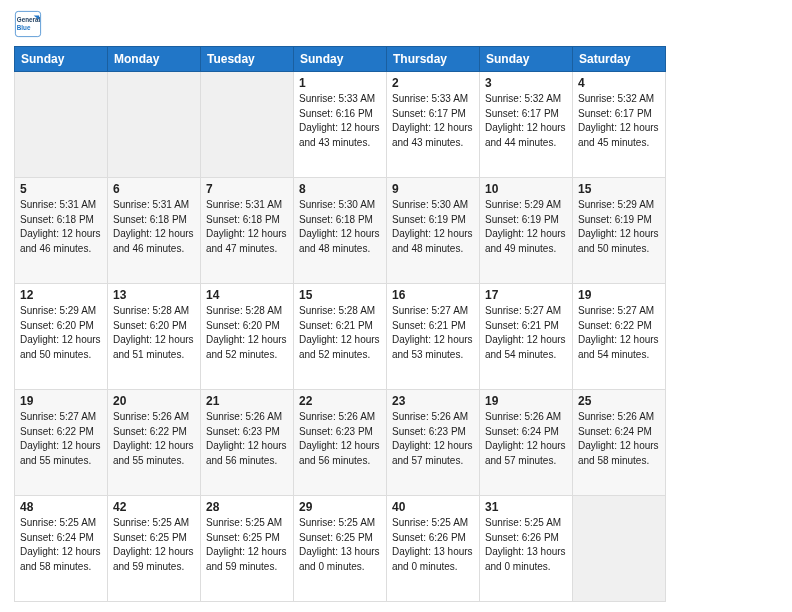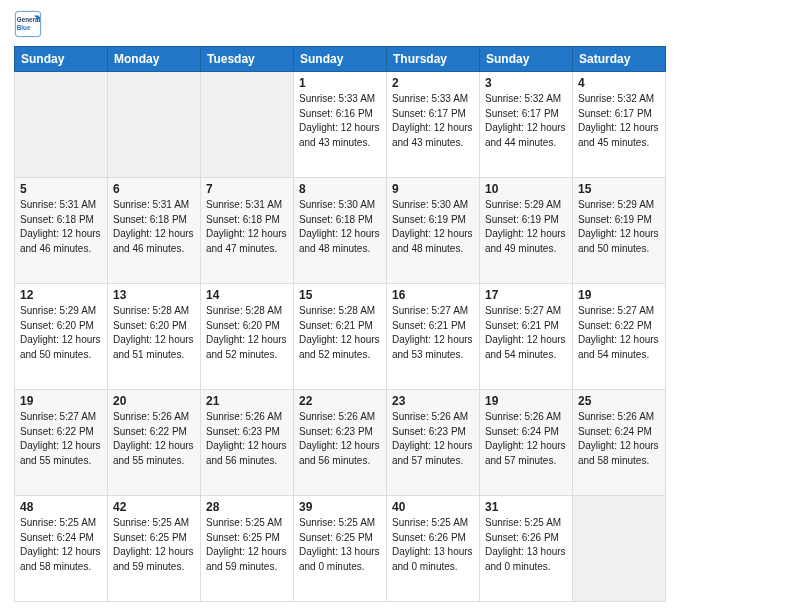--- a/index.html
+++ b/index.html
@@ -335,21 +335,21 @@
 and 59 minutes.</div>
           </td>
           <td>
             <span class="day-num">28</span>
             <div class="day-info" style="white-space: pre-line;">Sunrise: 5:25 AM
 Sunset: 6:25 PM
 Daylight: 12 hours
 and 59 minutes.</div>
           </td>
           <td>
-            <span class="day-num">39</span>
+            <span class="day-num">29</span>
             <div class="day-info" style="white-space: pre-line;">Sunrise: 5:25 AM
 Sunset: 6:25 PM
 Daylight: 13 hours
 and 0 minutes.</div>
           </td>
           <td>
             <span class="day-num">40</span>
             <div class="day-info" style="white-space: pre-line;">Sunrise: 5:25 AM
 Sunset: 6:26 PM
 Daylight: 13 hours

